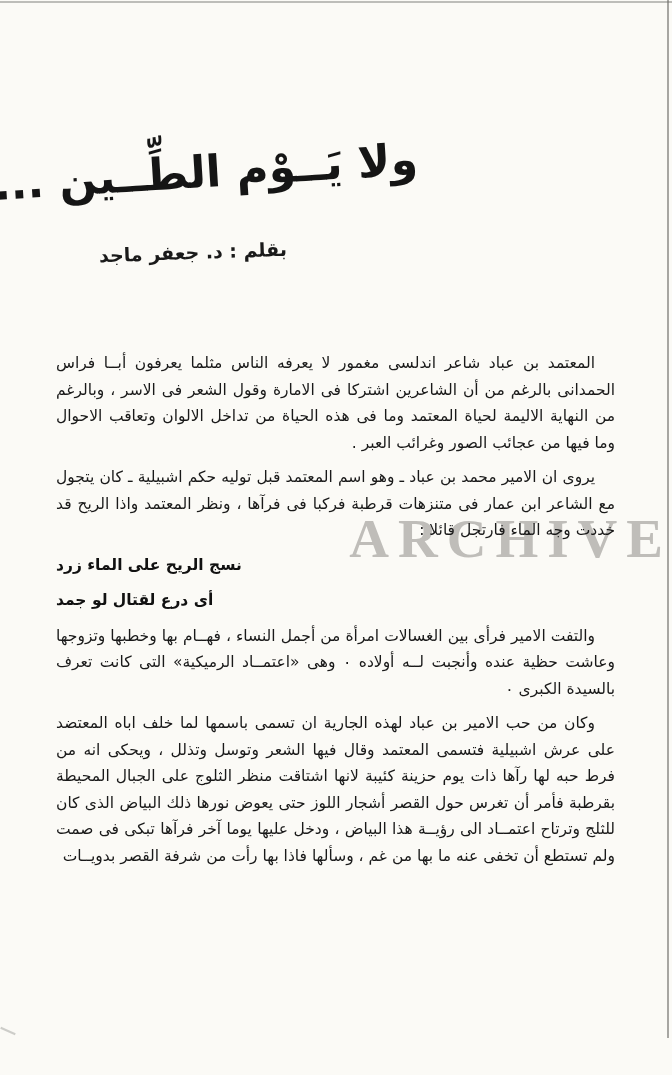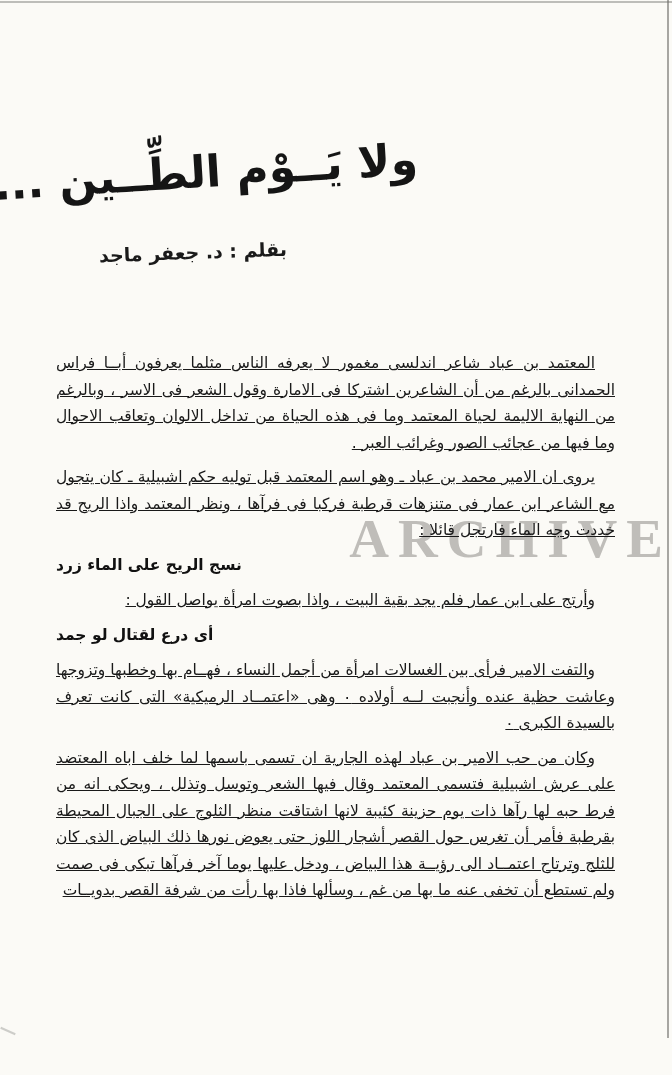--- a/index.html
+++ b/index.html
@@ -48,21 +48,21 @@
   font-size:14px;letter-spacing:.4px;
   color:rgba(168,122,112,.72);
 }
 
 
 .article-body{
   position:absolute;top:350px;left:56px;right:57px;z-index:2;
   direction:rtl;text-align:justify;
   font-size:15.5px;line-height:26.5px;color:#191919;
 }
-.para{margin:0 0 8px;text-indent:20px;text-decoration:underline;}
+.para{margin:0 0 8px;text-indent:20px;}
 .verse-heading{
   margin:5px 0 9px;text-align:left;text-indent:0;
   font-size:15.5px;font-weight:bold;color:#111;
 }
 
 
 .footer{
   position:absolute;top:949px;left:56px;right:52px;height:24px;z-index:2;
   font-family:"DejaVu Serif","Liberation Serif",serif;
   font-size:15.5px;color:#242424;
@@ -83,20 +83,19 @@
   <div class="byline">بقلم : د. جعفر ماجد</div>
 
   <div class="watermark">
     <div class="watermark-text">ARCHIVE</div>
   </div>
 
   <div class="article-body">
     <p class="para">المعتمد بن عباد شاعر اندلسى مغمور لا يعرفه الناس مثلما يعرفون أبــا فراس الحمدانى بالرغم من أن الشاعرين اشتركا فى الامارة وقول الشعر فى الاسر ، وبالرغم من النهاية الاليمة لحياة المعتمد وما فى هذه الحياة من تداخل الالوان وتعاقب الاحوال وما فيها من عجائب الصور وغرائب العبر .</p>
     <p class="para">يروى ان الامير محمد بن عباد ـ وهو اسم المعتمد قبل توليه حكم اشبيلية ـ كان يتجول مع الشاعر ابن عمار فى متنزهات قرطبة فركبا فى فرآها ، ونظر المعتمد واذا الريح قد خددت وجه الماء فارتجل قائلا :</p>
     <h3 class="verse-heading">نسج الريح على الماء زرد</h3>
-    <p class="para">وأرتج على ابن عمار فلم يجد بقية البيت ، واذا بصوت امرأة يواصل القول :</p>
     <h3 class="verse-heading">أى درع لقتال لو جمد</h3>
     <p class="para">والتفت الامير فرأى بين الغسالات امرأة من أجمل النساء ، فهــام بها وخطبها وتزوجها وعاشت حظية عنده وأنجبت لــه أولاده ٠ وهى «اعتمــاد الرميكية» التى كانت تعرف بالسيدة الكبرى ٠</p>
     <p class="para">وكان من حب الامير بن عباد لهذه الجارية ان تسمى باسمها لما خلف اباه المعتضد على عرش اشبيلية فتسمى المعتمد وقال فيها الشعر وتوسل وتذلل ، ويحكى انه من فرط حبه لها رآها ذات يوم حزينة كئيبة لانها اشتاقت منظر الثلوج على الجبال المحيطة بقرطبة فأمر أن تغرس حول القصر أشجار اللوز حتى يعوض نورها ذلك البياض الذى كان للثلج وترتاح اعتمــاد الى رؤيــة هذا البياض ، ودخل عليها يوما آخر فرآها تبكى فى صمت ولم تستطع أن تخفى عنه ما بها من غم ، وسألها فاذا بها رأت من شرفة القصر بدويــات</p>
   </div>
 
 
 </div>
 
 </body></html>

